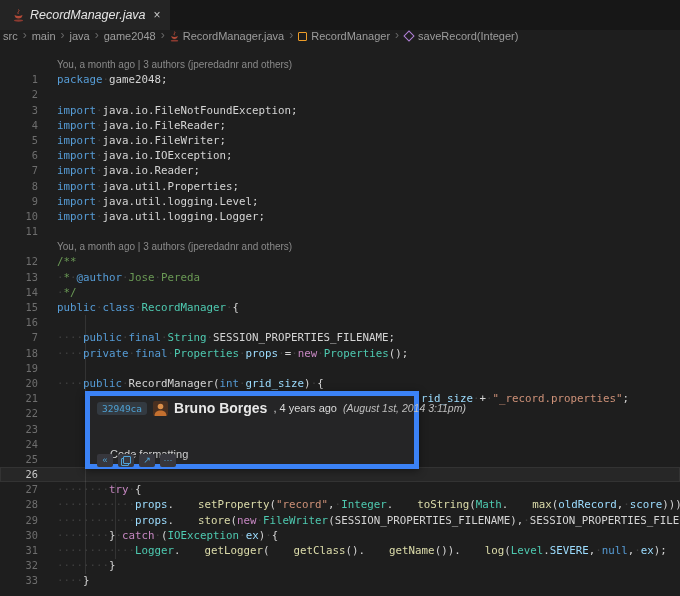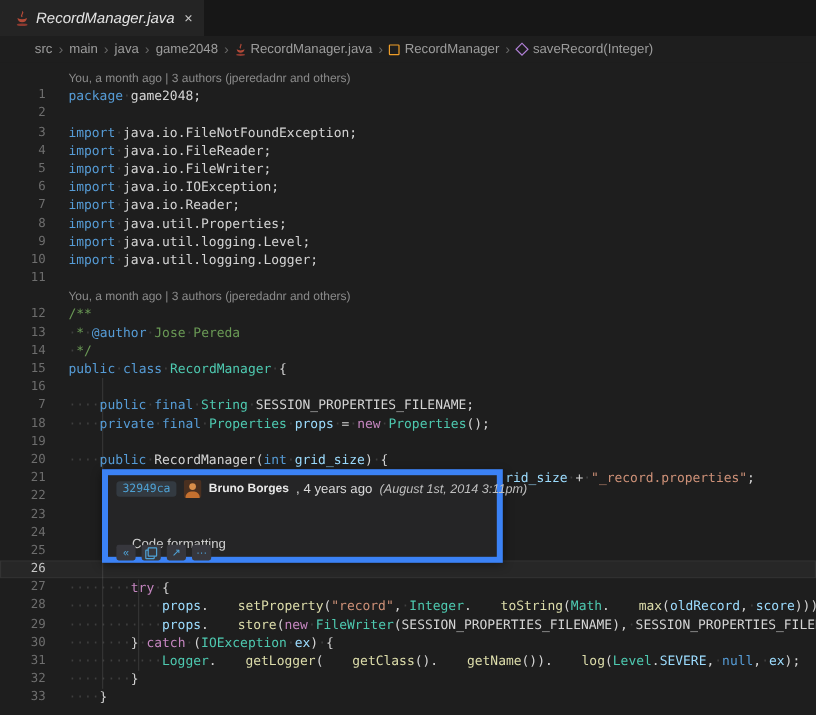--- a/index.html
+++ b/index.html
@@ -8,21 +8,21 @@
 
   
   .tabbar{height:30px;background:#171717;display:flex;align-items:stretch;}
   .tab{width:170px;box-sizing:border-box;background:#242424;display:flex;align-items:center;
        gap:6px;padding:0 10px 0 13px;cursor:pointer;}
   .tab-label{font-style:italic;font-size:12.5px;color:#e4e4e4;white-space:nowrap;}
   .tab-close{margin-left:auto;color:#c8c8c8;font-size:12px;line-height:12px;padding:1px 2px;}
   .java-svg{display:block;}
 
   
-  .breadcrumbs{height:22px;display:flex;align-items:center;padding-left:29px;background:#1e1e1e;
+  .breadcrumbs{height:22px;display:flex;align-items:flex-start;padding-left:3px;background:#1e1e1e;
                font-size:11px;color:#9d9d9d;white-space:nowrap;}
   .bc-item{display:flex;align-items:center;gap:4px;cursor:pointer;}
   .bc-sep{color:#666;font-size:12px;padding:0 5px;line-height:10px;}
   .bc-ic-class{width:7px;height:7px;border:1.5px solid #ee9d28;border-radius:1px;display:inline-block;}
   .bc-ic-method{width:6px;height:6px;border:1.5px solid #b180d7;transform:rotate(45deg);display:inline-block;margin:0 1px;}
 
   
   .editor{position:relative;height:544px;background:#1e1e1e;overflow:hidden;
           font-family:"DejaVu Sans Mono","Liberation Mono",monospace;font-size:10.8px;}
   #code-rows{position:relative;padding-top:5px;z-index:2;}
@@ -45,21 +45,21 @@
   #guide-2{left:115px;top:431px;height:76px;}
 
   
   .popup{position:absolute;left:85px;top:339px;width:334px;height:78px;box-sizing:border-box;
          background:#252526;border:5px solid #3b82f6;z-index:10;
          box-shadow:0 2px 8px rgba(0,0,0,0.45);font-family:"Liberation Sans",sans-serif;}
   .popup-header{display:flex;align-items:center;gap:6px;padding:4px 8px 0 7px;}
   .sha-chip{font-family:"DejaVu Sans Mono",monospace;font-size:9.5px;color:#4ea1d3;
             background:#333a41;border-radius:3px;padding:1px 5px;cursor:pointer;}
   .avatar{width:15px;height:15px;border-radius:2px;overflow:hidden;flex:0 0 15px;}
-  .author{font-weight:bold;font-size:10px;color:#e8e8e8;white-space:nowrap;}
+  .author{font-weight:bold;font-size:14px;color:#e8e8e8;white-space:nowrap;}
   .ago{font-size:11px;color:#dadada;white-space:nowrap;}
   .commit-date{margin-left:auto;font-style:italic;font-size:10.5px;color:#bfbfbf;white-space:nowrap;}
   .popup-message{position:absolute;left:20px;top:52px;font-size:11px;color:#cfcfcf;}
   .popup-actions{position:absolute;left:7px;top:58px;display:flex;gap:5px;}
   .pbtn{height:13px;min-width:16px;box-sizing:border-box;background:#37373d;border-radius:2px;
         color:#4fa3d8;font-size:9px;line-height:9px;display:flex;align-items:center;
         justify-content:center;padding:0 3px;cursor:pointer;}
   .icon-copy{position:relative;width:6px;height:6px;border:1px solid #4fa3d8;border-radius:1px;margin:2px 2px 0 0;}
   .icon-copy::before{content:"";position:absolute;left:1px;bottom:1px;width:6px;height:6px;
         border:1px solid #4fa3d8;border-radius:1px;background:#37373d;}

